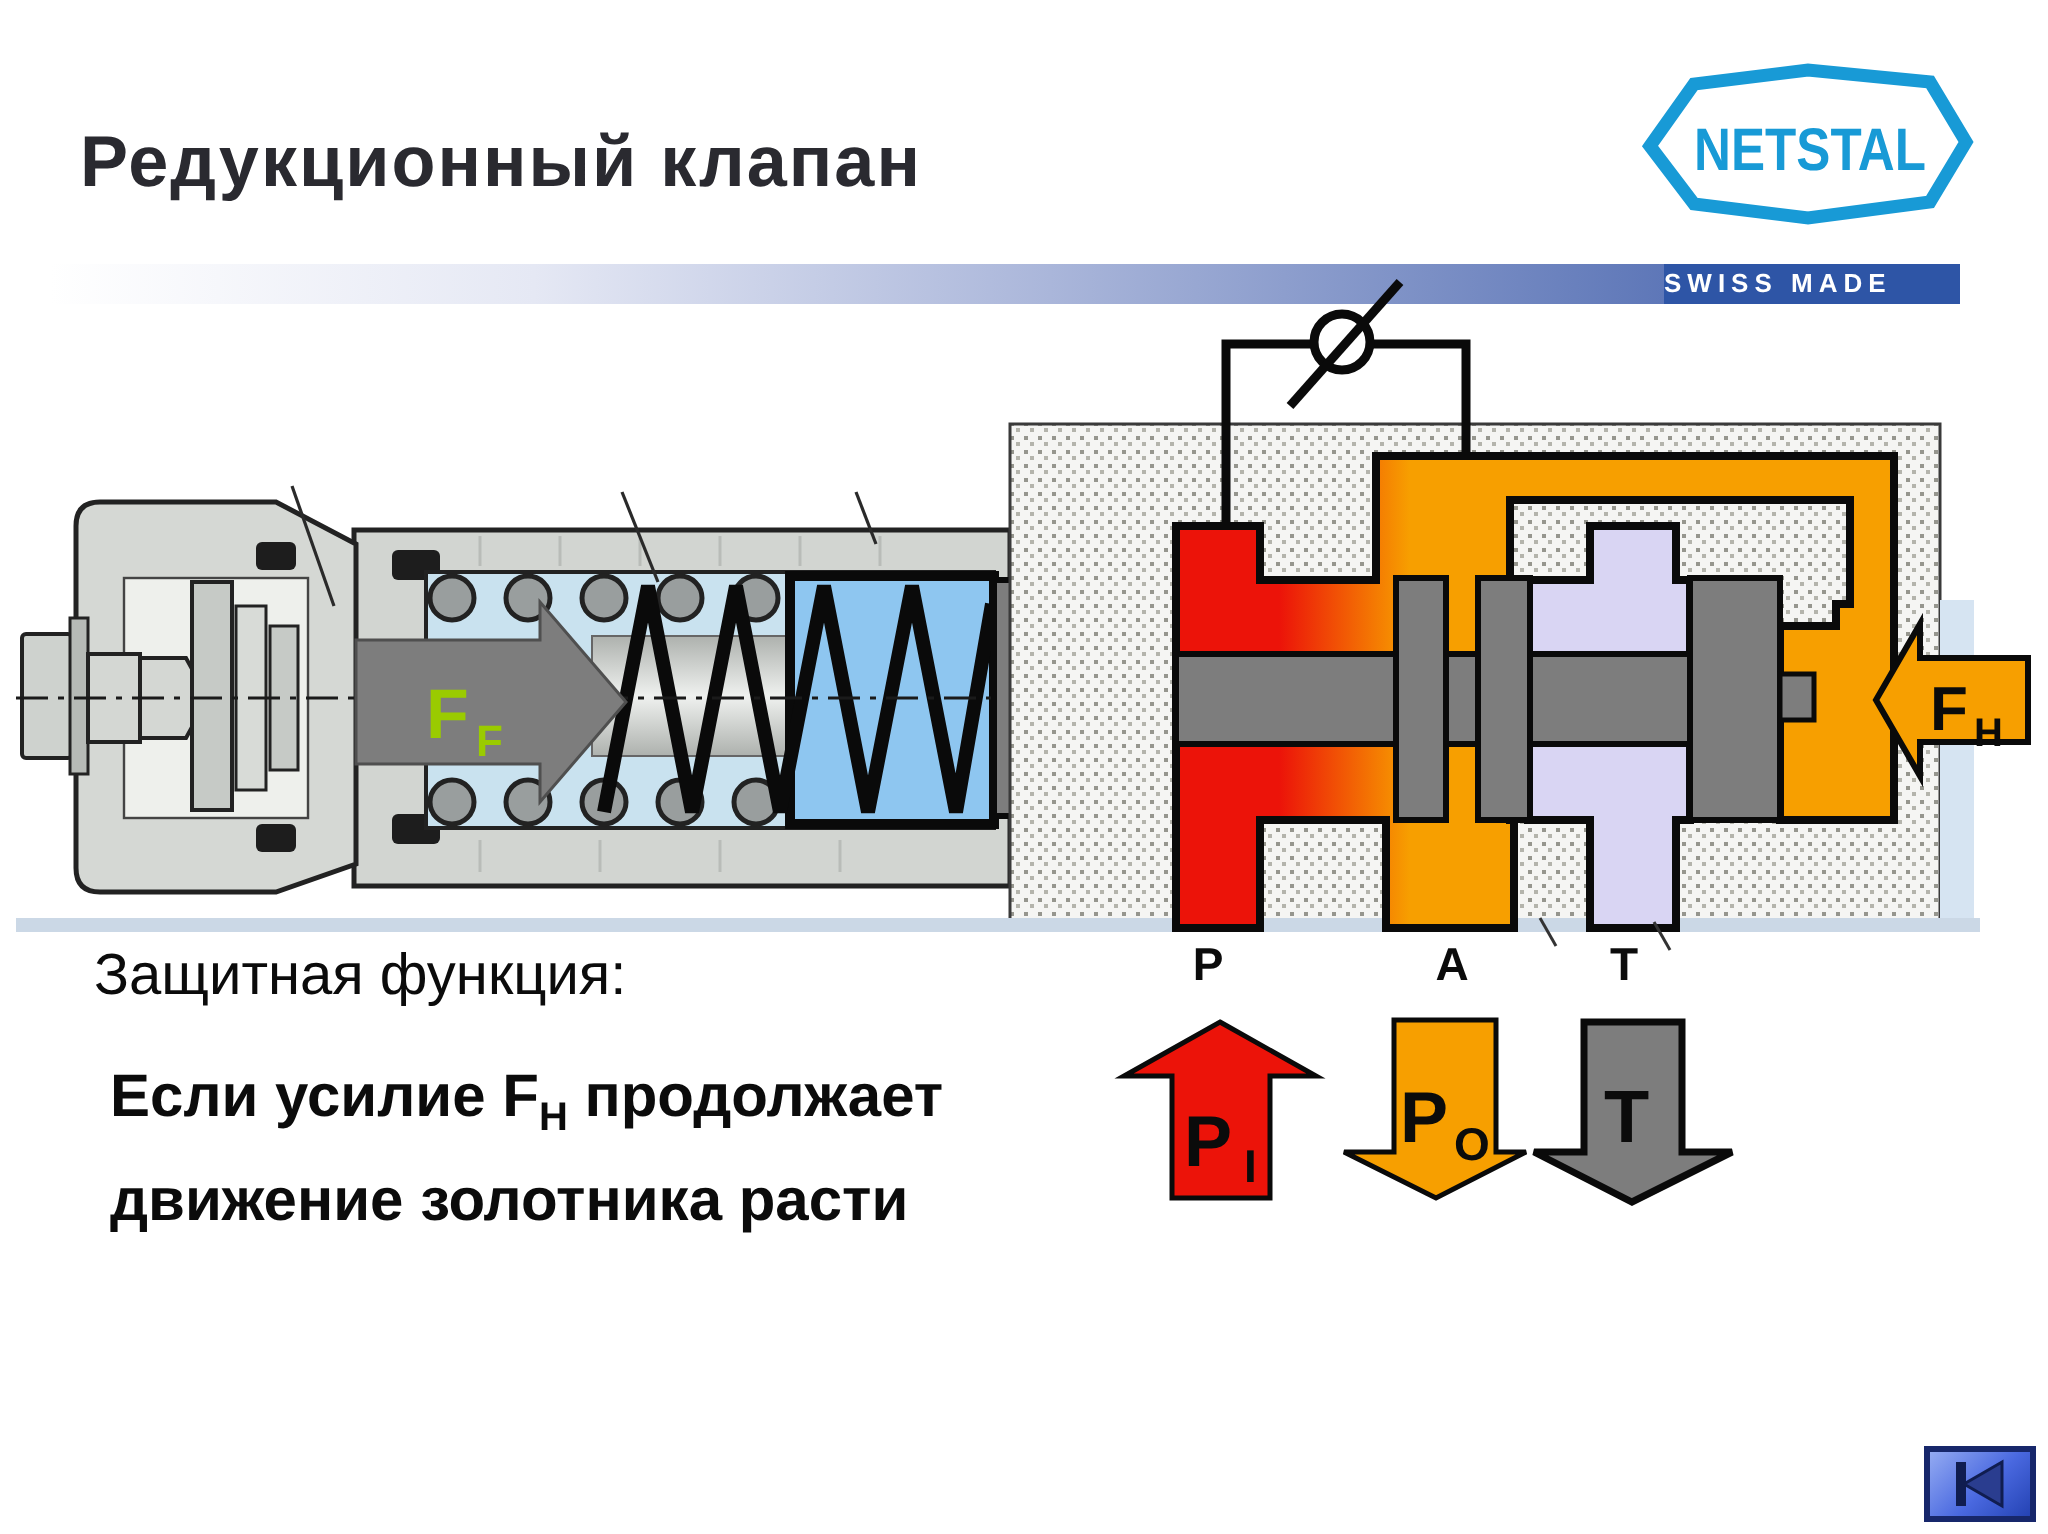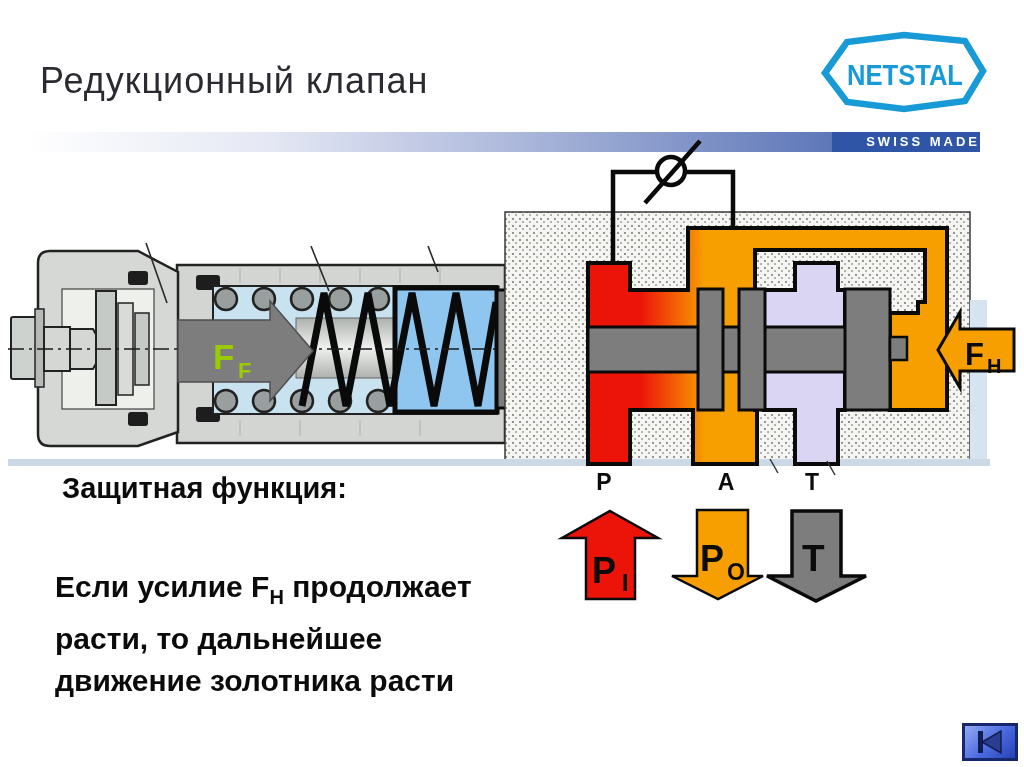--- a/index.html
+++ b/index.html
@@ -1,29 +1,29 @@
 <!DOCTYPE html>
 <html><head>
 <meta charset="utf-8">
 <style>
   html,body{margin:0;padding:0;}
   body{width:1024px;height:767px;background:#ffffff;position:relative;overflow:hidden;
        font-family:"Liberation Sans","DejaVu Sans",sans-serif;}
   .abs{position:absolute;}
-  .page-title{left:40px;top:60px;font-size:36px;font-weight:normal;color:#2a2a30;
+  .page-title{left:40px;top:60px;font-size:36px;font-weight:bold;color:#2a2a30;
               letter-spacing:1px;white-space:nowrap;}
   .grad-bar{left:25px;top:132px;width:807px;height:20px;
             background:linear-gradient(90deg,#ffffff 0%,#e5e8f4 30%,#aab6da 62%,#5e77b8 100%);}
   .swiss-badge{left:832px;top:132px;width:148px;height:20px;background:#2e55a6;color:#ffffff;
-               font-size:13px;font-weight:bold;letter-spacing:3px;text-align:right;line-height:20px;}
+               font-size:13px;font-weight:bold;letter-spacing:3px;text-align:left;line-height:20px;}
   .logo-svg{left:815px;top:16px;width:180px;height:106px;}
   .diagram-svg{left:0;top:0;width:1024px;height:767px;}
-  .prot-head{left:62px;top:472px;font-size:29px;font-weight:bold;color:#0b0b0b;white-space:nowrap;}
+  .prot-head{left:47px;top:472px;font-size:29px;font-weight:normal;color:#0b0b0b;white-space:nowrap;}
   .prot-body{left:55px;top:528px;width:520px;font-size:30px;font-weight:bold;color:#0b0b0b;
-             line-height:42px;margin-top:38px;}
+             line-height:42px;}
   .prot-body sub{font-size:20px;}
   .nav-btn{left:962px;top:723px;width:56px;height:38px;border:3px solid #17276b;box-sizing:border-box;
            background:linear-gradient(135deg,#93aaf2 0%,#4a69e0 55%,#2543b4 100%);
            display:flex;align-items:center;justify-content:center;padding:0;cursor:pointer;}
   svg text{font-family:"Liberation Sans","DejaVu Sans",sans-serif;}
 </style>
 </head>
 <body>
 
 <div class="abs page-title">Редукционный клапан</div>
@@ -172,21 +172,20 @@
   <g>
     <path d="M938,350 L960,312 L960,329 L1014,329 L1014,371 L960,371 L960,388 Z" fill="#f79f00" stroke="#0a0a0a" stroke-width="3"></path>
     <text x="965" y="365" font-size="31" font-weight="bold" fill="#0b0b0b">F</text>
     <text x="987" y="373" font-size="20" font-weight="bold" fill="#0b0b0b">H</text>
   </g>
 </svg>
 
 <div class="abs prot-head">Защитная функция:</div>
 <div class="abs prot-body">
   <div><span>Если усилие F</span><sub>H</sub><span> продолжает</span></div>
-  <div>расти, то дальнейшее</div>
   <div>движение золотника расти</div>
 </div>
 
 <button class="abs nav-btn">
   <svg width="34" height="28" viewBox="0 0 34 28">
     <rect x="5" y="3" width="5" height="22" fill="#101d50"></rect>
     <polygon points="28,3 28,25 9,14" fill="#2a3d8f" stroke="#101d50" stroke-width="1.5"></polygon>
   </svg>
 </button>
 

